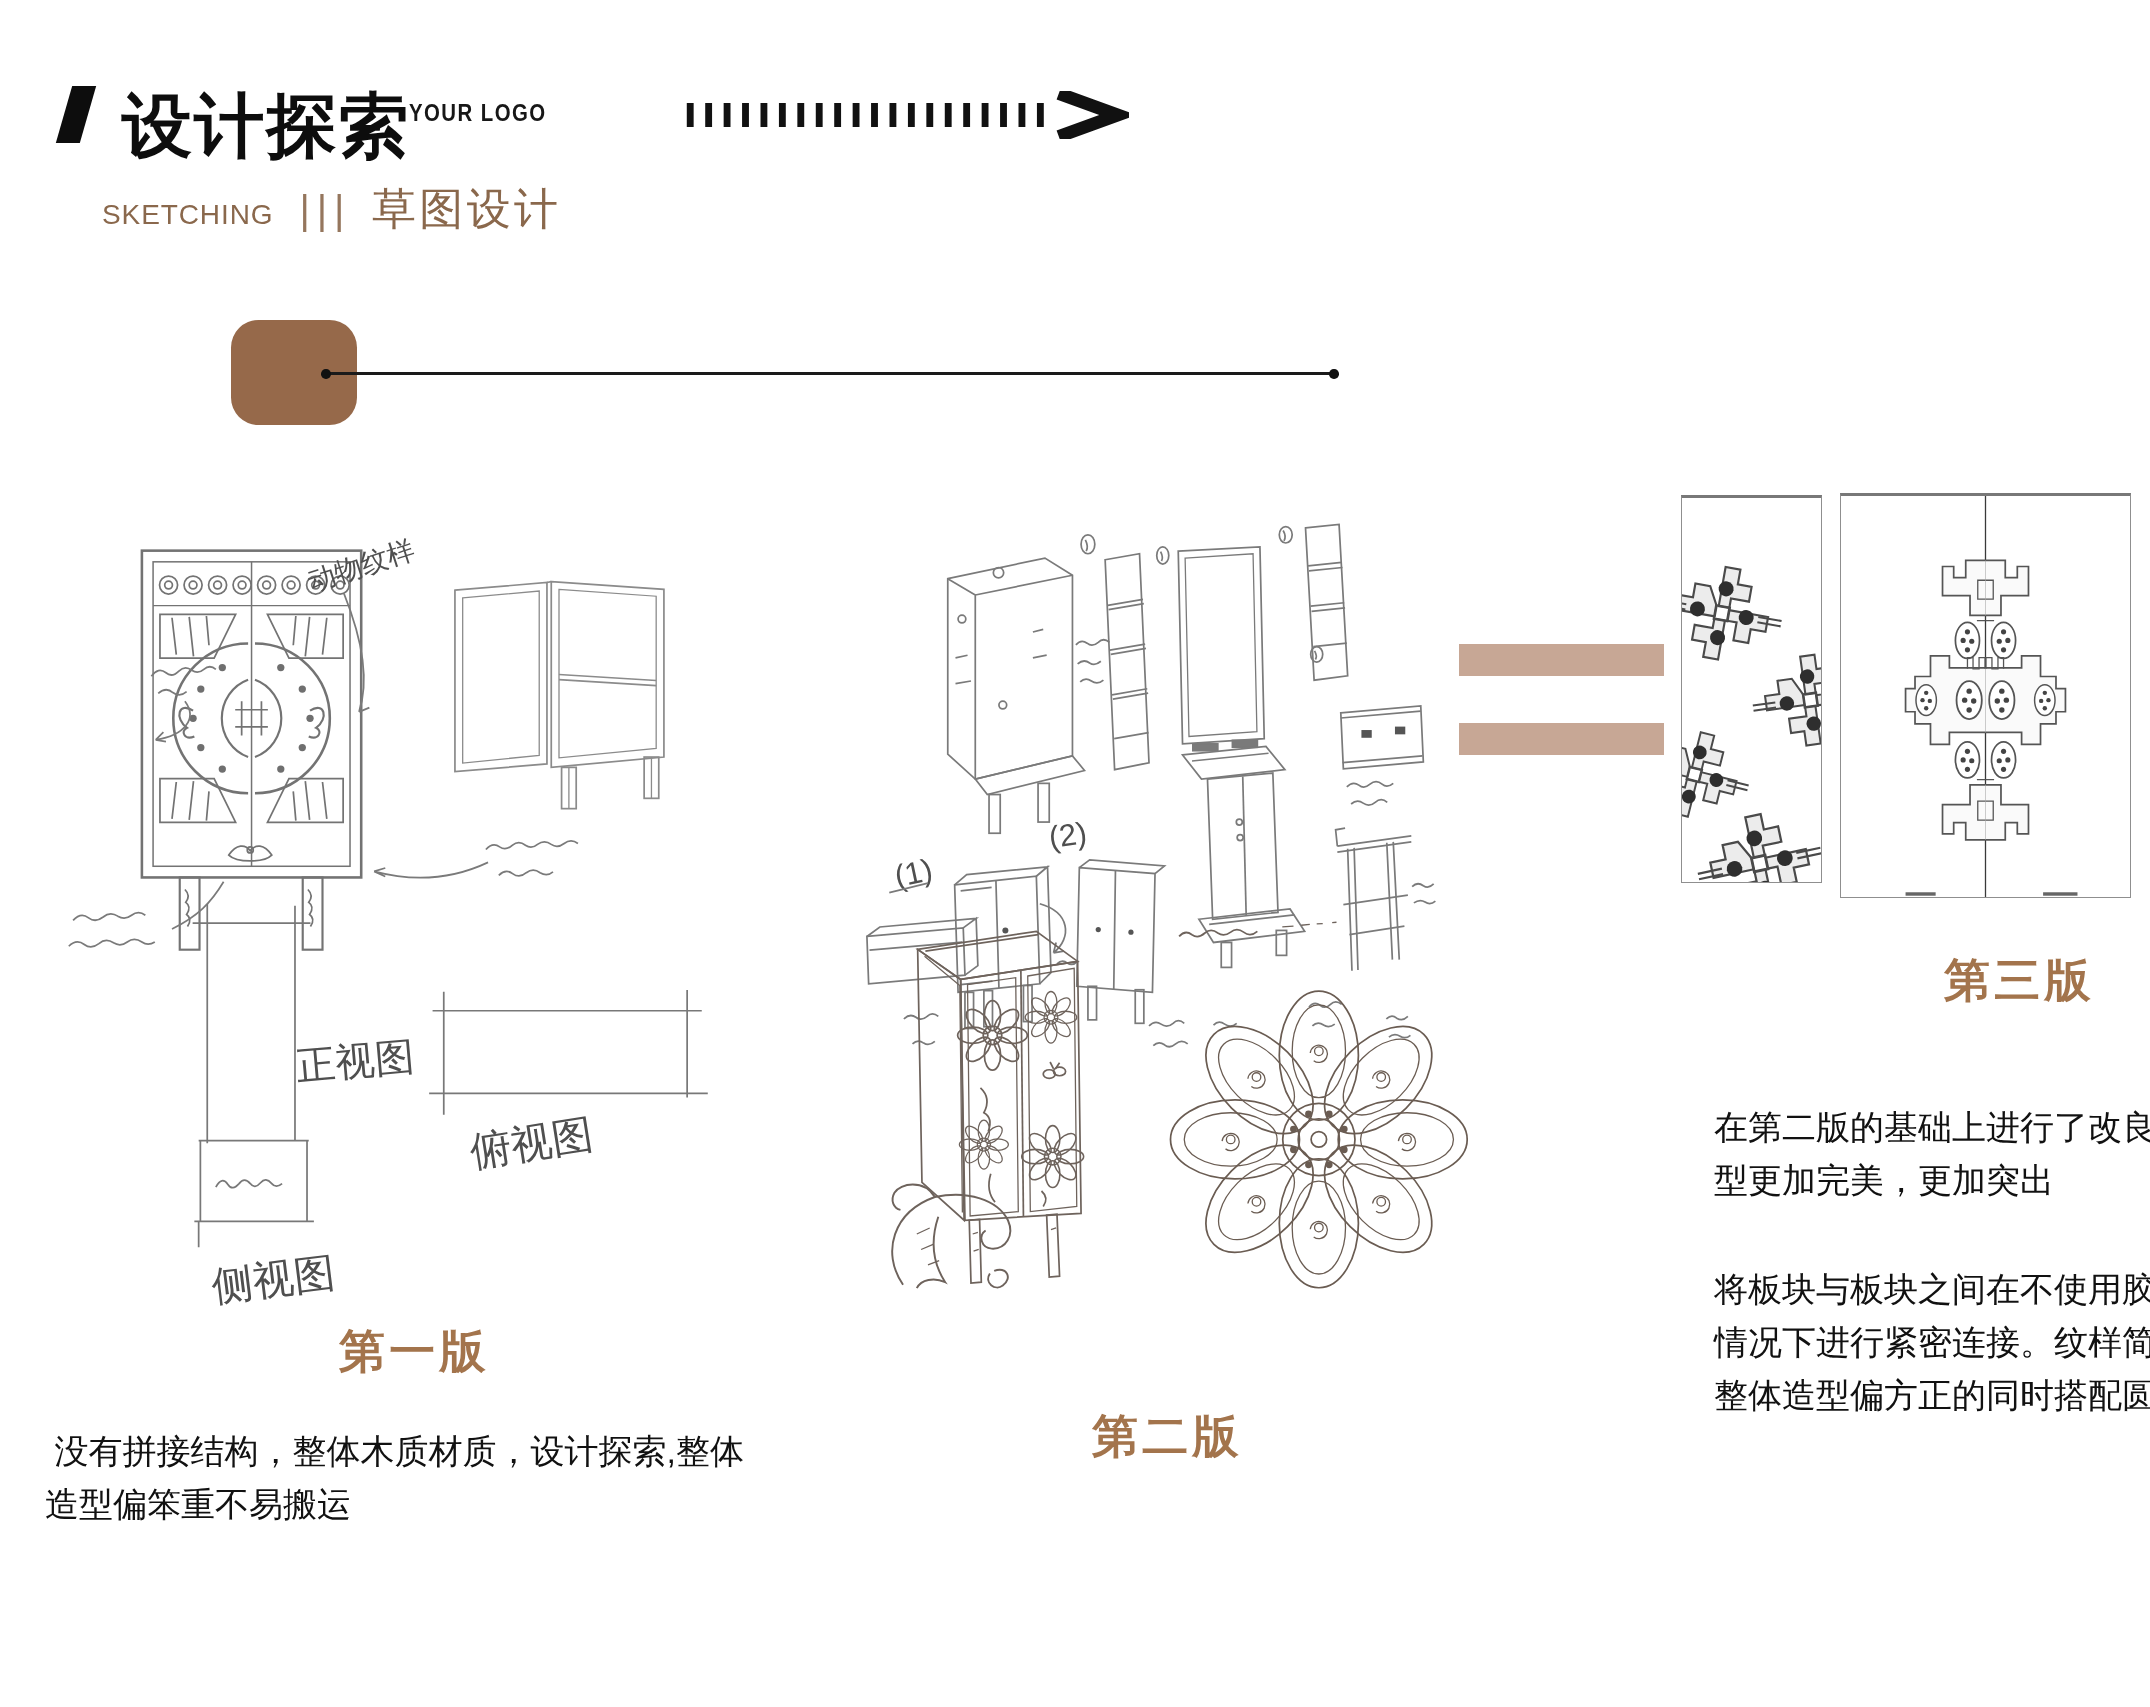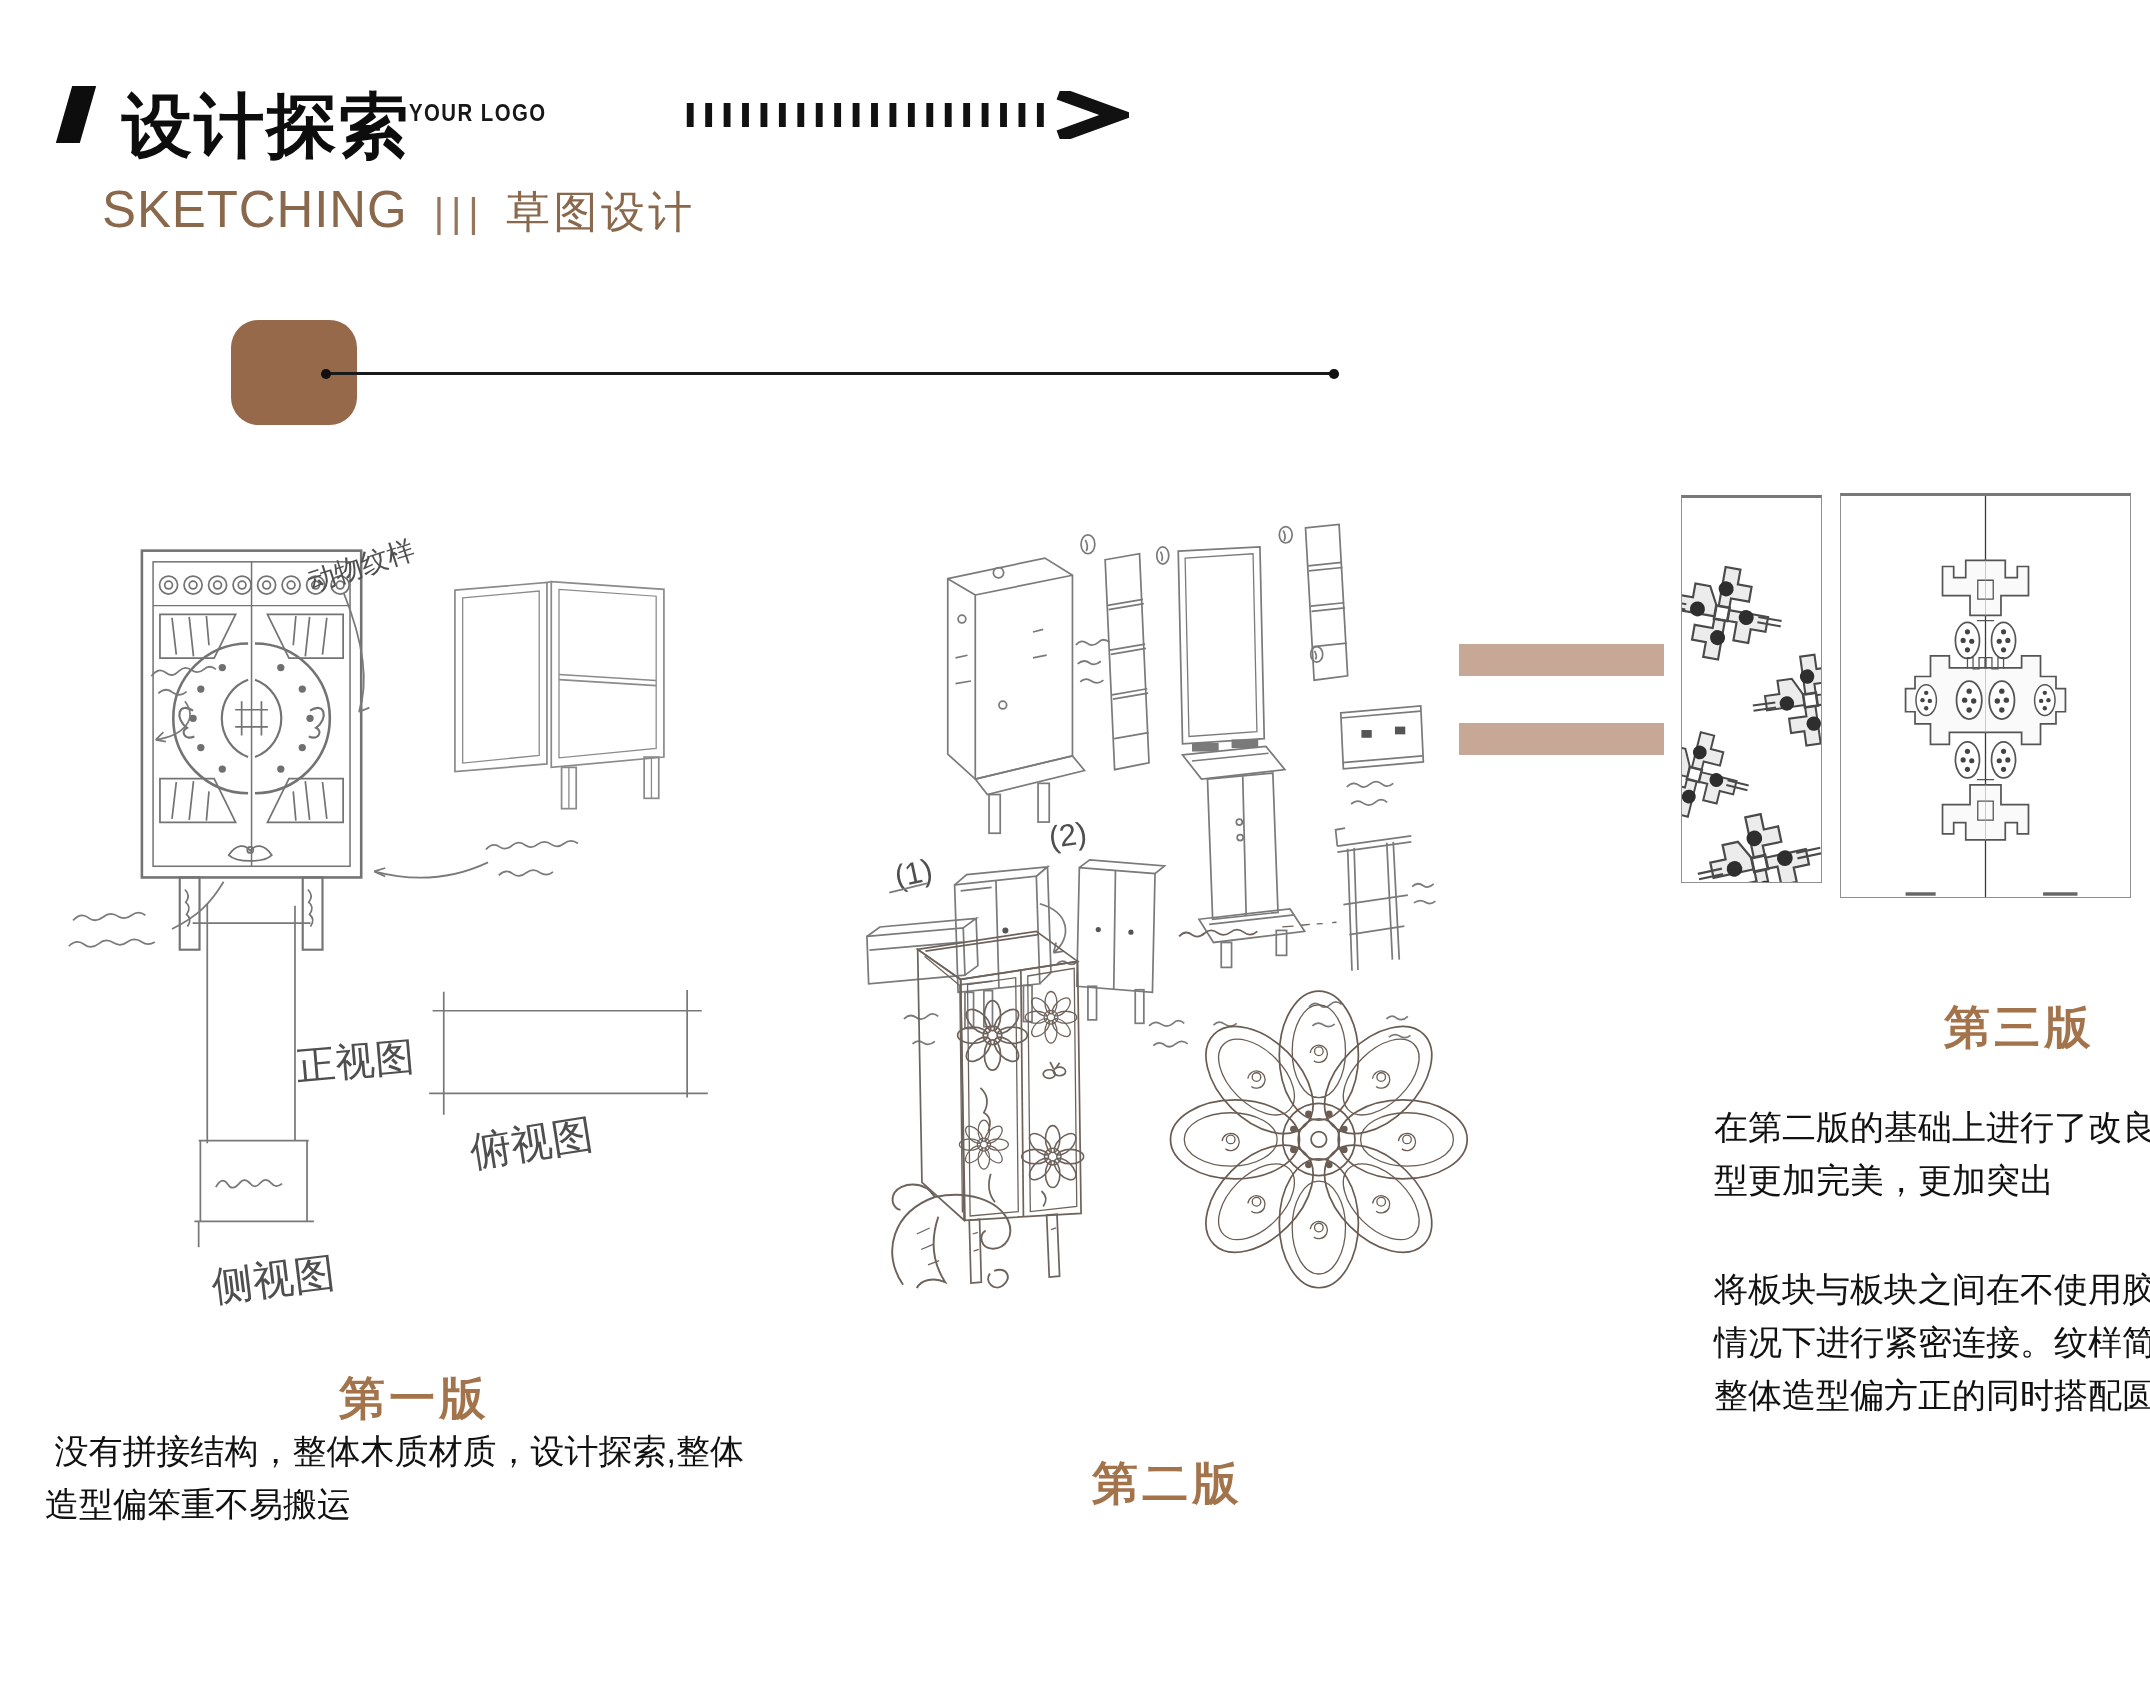--- a/index.html
+++ b/index.html
@@ -5,37 +5,37 @@
   html,body{margin:0;padding:0;background:#ffffff;}
   body{width:2415px;height:1708px;font-family:"Liberation Sans","DejaVu Sans",sans-serif;}
   .slide{position:relative;width:2415px;height:1708px;background:#ffffff;overflow:hidden;}
 
   
   .slash{position:absolute;left:64px;top:86px;width:24px;height:57px;background:#0d0d0d;transform:skewX(-16deg);}
   .page-title{position:absolute;left:122px;top:80px;font-size:70px;font-weight:900;letter-spacing:2.2px;color:#0d0d0d;margin:0;}
   .logo-text{position:absolute;left:409px;top:99px;font-size:24px;font-weight:600;letter-spacing:1.7px;color:#171717;transform:scaleX(.85);transform-origin:left top;}
   .dotted-arrow{position:absolute;left:686px;top:91px;}
   .subtitle{position:absolute;left:102px;top:180px;color:#8a684c;white-space:nowrap;}
-  .subtitle .en{font-size:51px;font-weight:500;letter-spacing:0.9px;margin-top:46px;}
+  .subtitle .en{font-size:28px;font-weight:500;letter-spacing:0.9px;margin-top:46px;}
   .subtitle .divider{font-size:40px;font-weight:100;letter-spacing:6.9px;margin:0 20.6px 0 26px;opacity:.9;}
   .subtitle .zh{font-size:44px;font-weight:500;letter-spacing:3.4px;text-align:right;}
 
   
   .tl-square{position:absolute;left:231px;top:320px;width:126px;height:105px;border-radius:27.5px;background:#96694a;}
   .tl-line{position:absolute;left:327px;top:372px;width:1007px;height:2.6px;background:#1a1a1a;}
   .tl-dot{position:absolute;width:9.5px;height:9.5px;border-radius:50%;background:#111;}
   .tl-dot-a{left:321px;top:369px;}
   .tl-dot-b{left:1329px;top:369px;}
 
   
   .sk{position:absolute;}
   .hand{fill:#4f4f4f;}
 
   
-  .vlabel{position:absolute;font-size:46px;font-weight:700;letter-spacing:4.3px;color:#a3744c;margin-top:47px;}
+  .vlabel{position:absolute;font-size:46px;font-weight:700;letter-spacing:4.3px;color:#a3744c;}
   .vdesc{position:absolute;font-size:34px;line-height:53px;color:#111;white-space:pre-wrap;}
   #v1desc{left:45px;top:1425px;width:718px;}
   #v2desc{left:789px;top:1441px;width:731px;}
   .v3text{position:absolute;left:1714px;top:1101px;width:665px;font-size:34px;line-height:53px;color:#111;}
   .v3text p{margin:0 0 56px 0;}
 
   
   .equals-bar{position:absolute;left:1459px;width:205px;height:32px;background:#c7a795;}
   .eq1{top:644px;} .eq2{top:723px;}
   .panel{position:absolute;background:#fff;border:1.3px solid #8f8f8f;border-top:3px solid #787878;overflow:hidden;}

